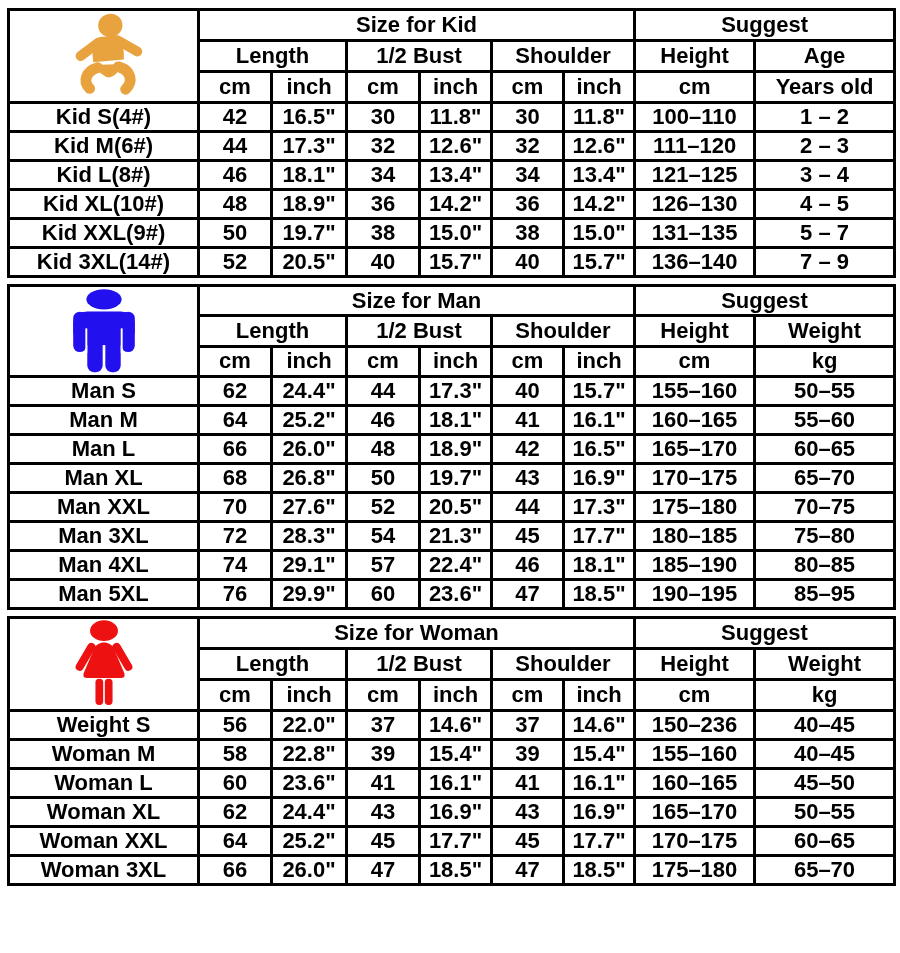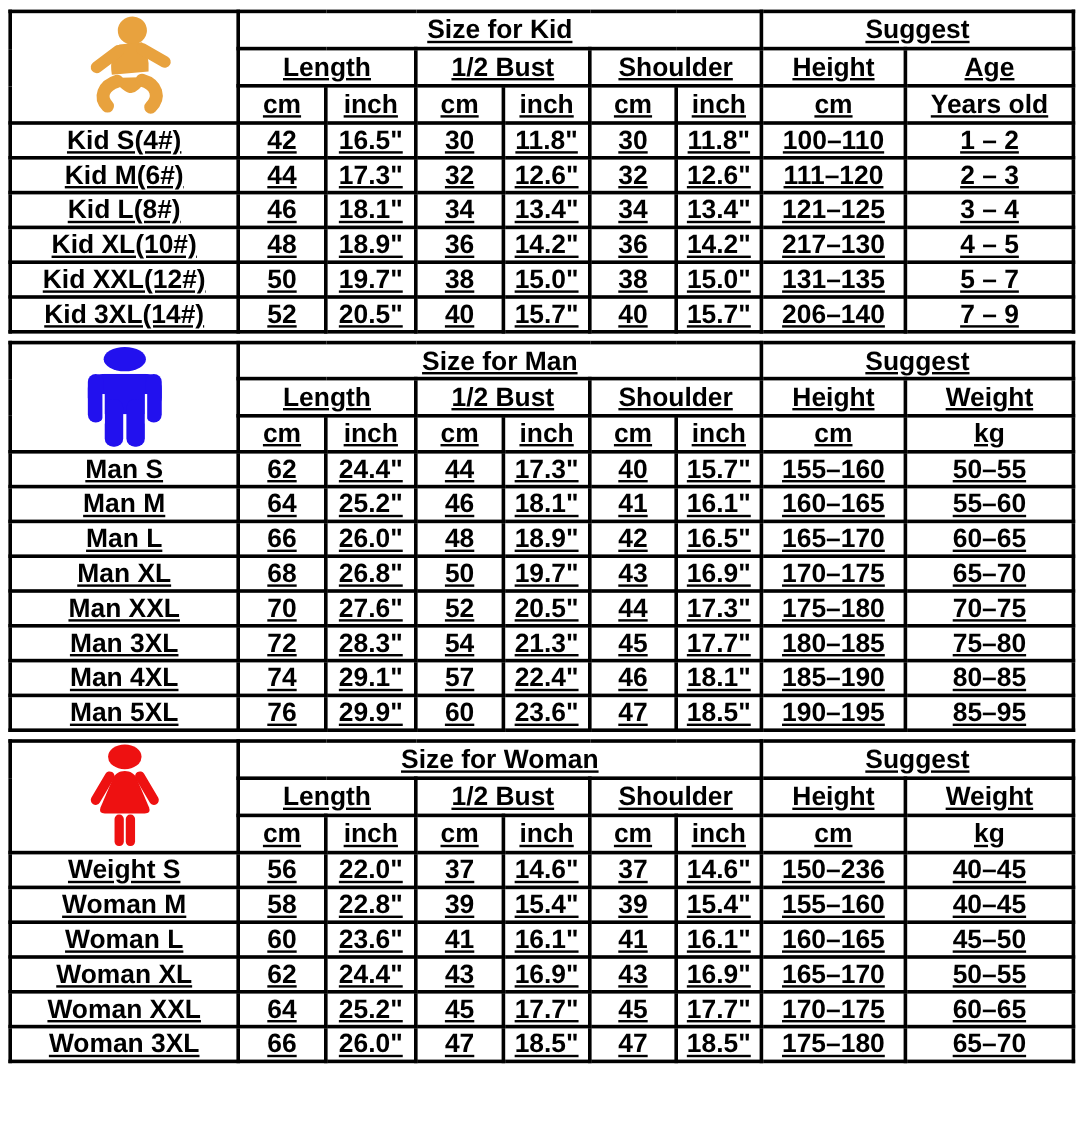--- a/index.html
+++ b/index.html
@@ -11,21 +11,20 @@
     background: #ffffff;
     font-family: "Liberation Sans", sans-serif;
     font-weight: bold;
     color: #000000;
   }
   table.section-table {
     border-collapse: collapse;
     table-layout: fixed;
     width: 886px;
     margin: 0 0 6px 0;
-    text-decoration: underline;
   }
   table.section-table th,
   table.section-table td {
     border: 3px solid #000000;
     text-align: center;
     vertical-align: middle;
     font-size: 22px;
     font-weight: bold;
     padding: 0;
     overflow: hidden;
@@ -138,43 +137,43 @@
             <td>3 – 4</td>
           </tr>
           <tr>
             <td>Kid XL(10#)</td>
             <td>48</td>
             <td>18.9"</td>
             <td>36</td>
             <td>14.2"</td>
             <td>36</td>
             <td>14.2"</td>
-            <td>217–130</td>
+            <td>126–130</td>
             <td>4 – 5</td>
           </tr>
           <tr>
-            <td>Kid XXL(12#)</td>
+            <td>Kid XXL(9#)</td>
             <td>50</td>
             <td>19.7"</td>
             <td>38</td>
             <td>15.0"</td>
             <td>38</td>
             <td>15.0"</td>
             <td>131–135</td>
             <td>5 – 7</td>
           </tr>
           <tr>
             <td>Kid 3XL(14#)</td>
             <td>52</td>
             <td>20.5"</td>
             <td>40</td>
             <td>15.7"</td>
             <td>40</td>
             <td>15.7"</td>
-            <td>206–140</td>
+            <td>136–140</td>
             <td>7 – 9</td>
           </tr>
         </tbody>
   </table>
 
   <table class="section-table sec-man">
     <colgroup>
       <col class="c-label">
           <col class="c-cm">
           <col class="c-inch">

